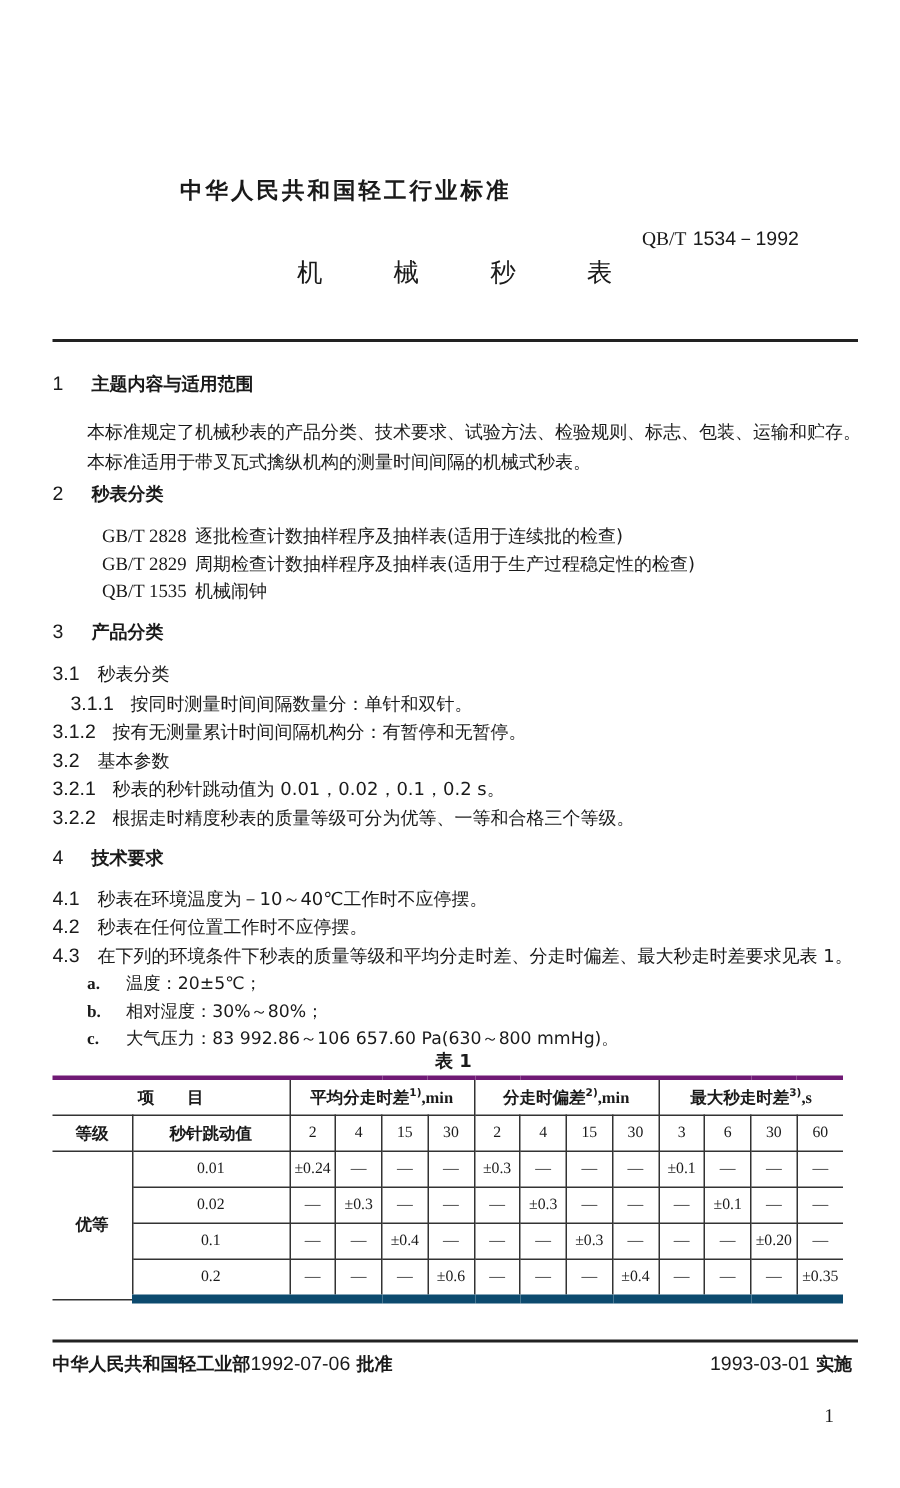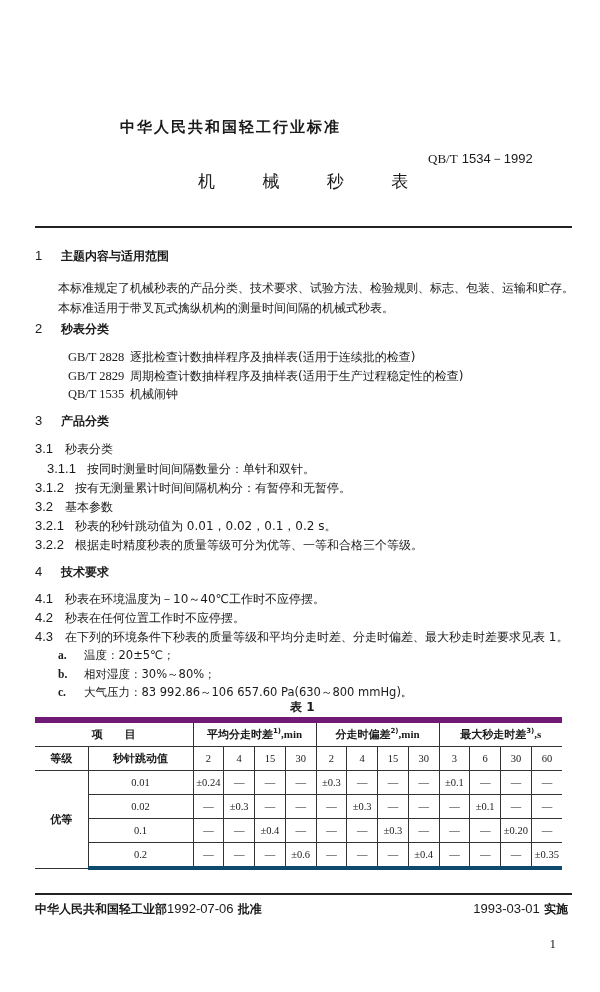--- a/index.html
+++ b/index.html
@@ -18,22 +18,22 @@
   .ref { font-size:12px;margin-left:10px; }
   .ref .c { display:inline-block; width:62px; font-family:"Liberation Serif", serif; font-size:12.5px; }
   .sub { font-size:12px; }
   .sub .n { display:inline-block; font-family:"Liberation Sans", sans-serif; font-size:13px; }
   .cond { font-size:11.5px; }
   .cond .l { display:inline-block; width:26px; font-family:"Liberation Serif", serif; font-weight:bold; }
   .tcap { left:290px; top:699px; font-size:12px; font-weight:bold; }
   table.t1 { position:absolute; left:35px; top:717px; width:527px; border-collapse:collapse;
              font-size:10.5px; table-layout:fixed; }
   table.t1 td { border:1px solid #333; text-align:center; height:23px; padding:0; }
-  table.t1 tr:first-child td { border-top:6px solid #701a75; }
-  table.t1 tr:last-child td { border-bottom:4px solid #0c4a6e; }
+  table.t1 tr:first-child td { border-top:3px solid #701a75; }
+  table.t1 tr:last-child td { border-bottom:6px solid #0c4a6e; }
   table.t1 td:first-child { border-left:none; }
   table.t1 td:last-child { border-right:none; }
   table.t1 .hd { font-weight:bold; font-size:11px; }
   table.t1 .num { font-family:"Liberation Serif", serif; }
   sup { font-size:7px; }
   .foot-l { left:35px; top:901px; font-size:12px; font-weight:bold; }
   .foot-r { right:32px; top:901px; font-size:12px; font-weight:bold; }
   .foot-l .d, .foot-r .d { font-family:"Liberation Sans", sans-serif; font-weight:normal; font-size:13px; }
   .pageno { right:44px; top:936px; font-size:13px; font-family:"Liberation Serif", serif; }
 </style>

